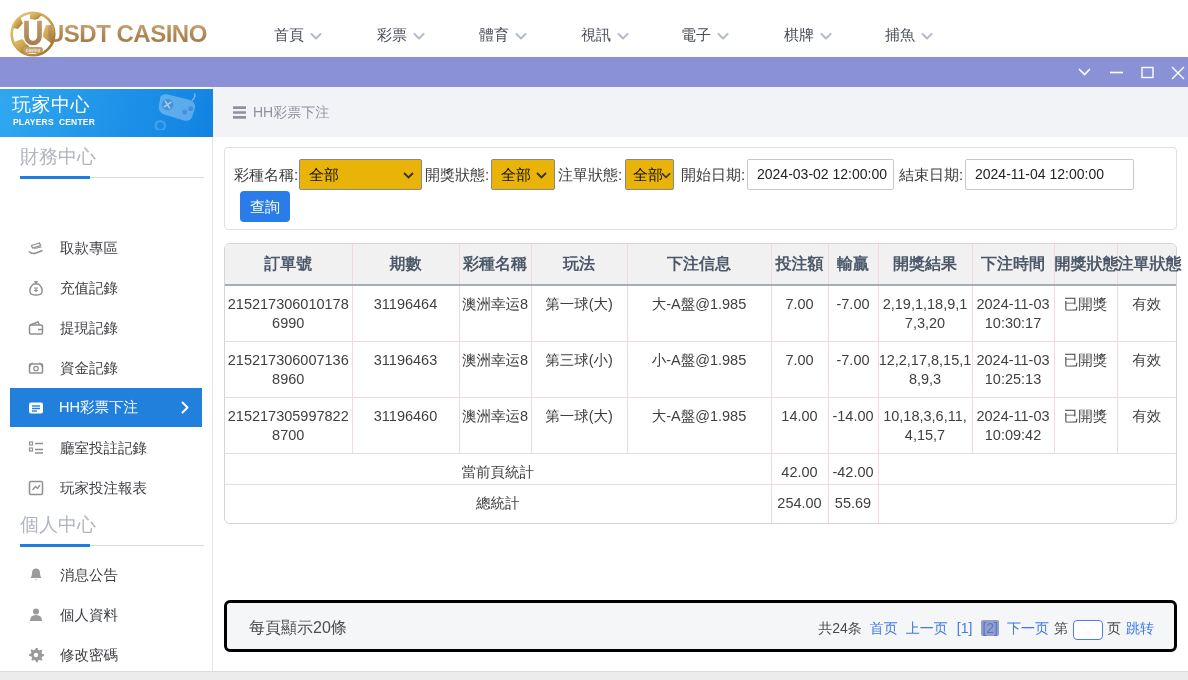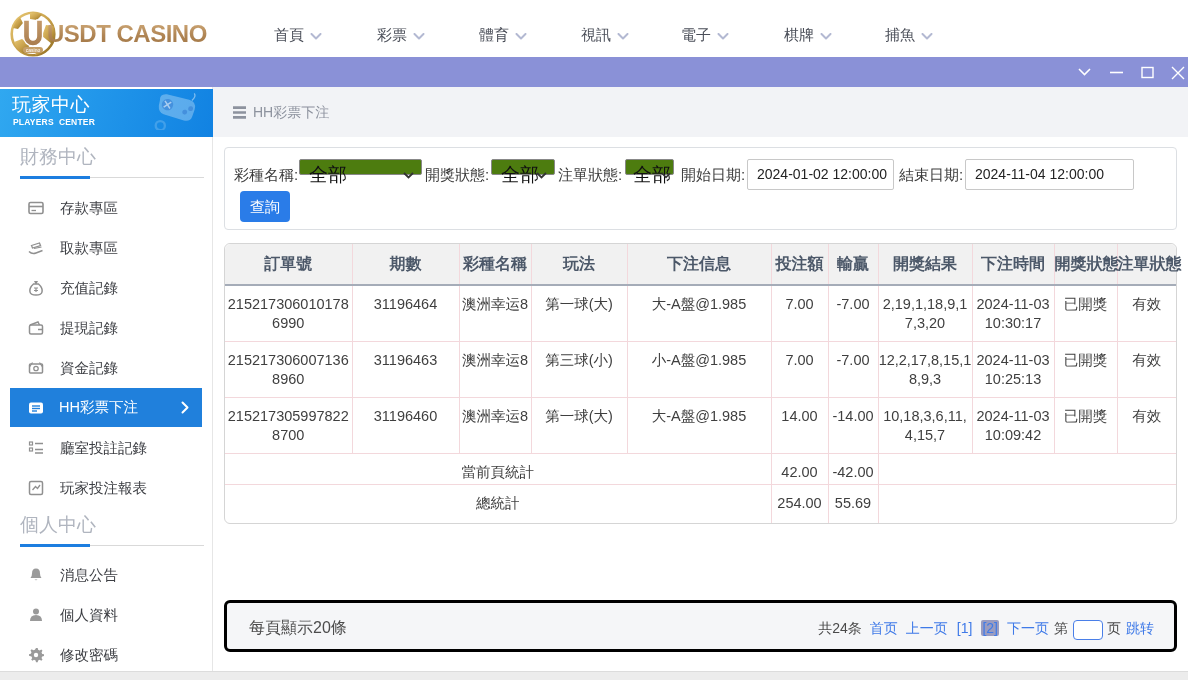--- a/index.html
+++ b/index.html
@@ -27,21 +27,21 @@
 .mi .tx{position:absolute;left:60px;}
 #misel{position:absolute;left:10px;width:192px;height:39px;background:#2080dc;color:#fff;line-height:39px;font-size:14.5px;}
 #misel .ic{position:absolute;left:18px;top:12px;width:16px;height:16px;}
 #misel .tx{position:absolute;left:49px;}
 
 #strip{position:absolute;left:213px;top:87px;width:975px;height:50px;background:#f2f3f6;}
 #strip .ttl{position:absolute;left:40px;top:18px;font-size:14px;line-height:14px;color:#8d929e;}
 
 #filter{position:absolute;left:224px;top:147px;width:953px;height:83px;border:1px solid #dcdfe3;border-radius:4px;background:#fff;}
 #filter .lb{position:absolute;top:11px;height:31px;line-height:31px;font-size:15px;color:#3b3b3b;}
-.sel{position:absolute;top:11px;height:16px;border:1px solid #888;border-radius:2px;background:#4d7c0f;font-size:19px;color:#111;line-height:29px;padding-left:9px;white-space:nowrap;}
+.sel{position:absolute;top:11px;height:31px;border:1px solid #888;border-radius:2px;background:#eab308;font-size:15px;color:#111;line-height:29px;padding-left:9px;white-space:nowrap;}
 .sel svg{position:absolute;right:7px;top:12px;}
 .inp{position:absolute;top:11px;height:31px;border:1px solid #c8c8c8;border-radius:2px;background:#fff;font-size:14px;color:#222;line-height:29px;padding-left:9px;white-space:nowrap;overflow:hidden;}
 #qbtn{position:absolute;left:15px;top:43px;width:50px;height:31px;background:#2a7ce8;border-radius:4px;color:#fff;font-size:15px;text-align:center;line-height:31px;}
 
 #twrap{position:absolute;left:224px;top:243px;width:953px;border:1px solid #d5d5d5;border-radius:6px;background:#fff;}
 table{border-collapse:collapse;table-layout:fixed;width:951px;}
 th{white-space:nowrap;height:41px;background:#f1f1f1;font-size:16px;font-weight:bold;color:#4c5869;border-left:1px solid #f3d8dc;padding:0;}
 th:first-child{border-left:none;border-top-left-radius:6px;}
 th:last-child{border-top-right-radius:6px;}
 thead tr{border-bottom:2px solid #a5acb8;}
@@ -126,28 +126,20 @@
         <circle cx="41.5" cy="16" r="2.6" fill="rgba(40,110,205,0.45)"></circle>
         <path d="M41 7 q4 -5 1 -8" stroke="rgba(255,255,255,.45)" stroke-width="1.4" fill="none"></path>
       </g>
       <circle cx="9" cy="38" r="5" fill="none" stroke="rgba(255,255,255,0.18)" stroke-width="2.5"></circle>
     </svg>
   </div>
   <span class="sectitle" style="top:57px">財務中心</span>
   <div class="secline" style="top:90px">
       <i></i>
     </div>
-  <div class="mi" style="top:101px">
-      <svg class="ic" viewBox="0 0 16 16">
-        <rect x="1" y="2.5" width="14" height="11" rx="1.5" fill="none" stroke="#909090" stroke-width="1.6"></rect>
-        <line x1="1" y1="6.5" x2="15" y2="6.5" stroke="#909090" stroke-width="1.6"></line>
-        <line x1="3.5" y1="10.5" x2="8" y2="10.5" stroke="#909090" stroke-width="1.3"></line>
-      </svg>
-      <span class="tx">存款專區</span>
-    </div>
   <div class="mi" style="top:141px">
       <svg class="ic" viewBox="0 0 16 16">
         <path d="M3.5 5.5 l8-2.5 1 2.5 -8 2.5 Z" fill="none" stroke="#909090" stroke-width="1.3"></path>
         <path d="M6 8.5 l7.5-1.5" stroke="#909090" stroke-width="1.2"></path>
         <path d="M1 11.5 q3 3 7 1.5 l6.5-2.5" stroke="#909090" fill="none" stroke-width="1.5"></path>
       </svg>
       <span class="tx">取款專區</span>
     </div>
   <div class="mi" style="top:181px">
       <svg class="ic" viewBox="0 0 16 16">
@@ -239,21 +231,21 @@
       </svg></div>
   <span class="lb" style="left:200px">開獎狀態:</span>
   <div class="sel" style="left:266px;width:64px">全部<svg width="11" height="7" viewBox="0 0 11 7">
         <path d="M1 1 L5.5 5.5 L10 1" fill="none" stroke="#333" stroke-width="1.8"></path>
       </svg></div>
   <span class="lb" style="left:333px">注單狀態:</span>
   <div class="sel" style="left:400px;width:49px;padding-left:7px">全部<svg style="right:2px" width="10" height="7" viewBox="0 0 11 7">
         <path d="M1 1 L5.5 5.5 L10 1" fill="none" stroke="#333" stroke-width="1.8"></path>
       </svg></div>
   <span class="lb" style="left:456px">開始日期:</span>
-  <div class="inp" style="left:522px;width:147px">2024-01-02 12:00:00</div>
+  <div class="inp" style="left:522px;width:147px">2024-03-02 12:00:00</div>
   <span class="lb" style="left:674px">結束日期:</span>
   <div class="inp" style="left:740px;width:169px">2024-11-04 12:00:00</div>
   <div id="qbtn">查詢</div>
 </div>
 <div id="twrap">
 <table>
 <colgroup>
         <col style="width:127px">
         <col style="width:107px">
         <col style="width:72px">

